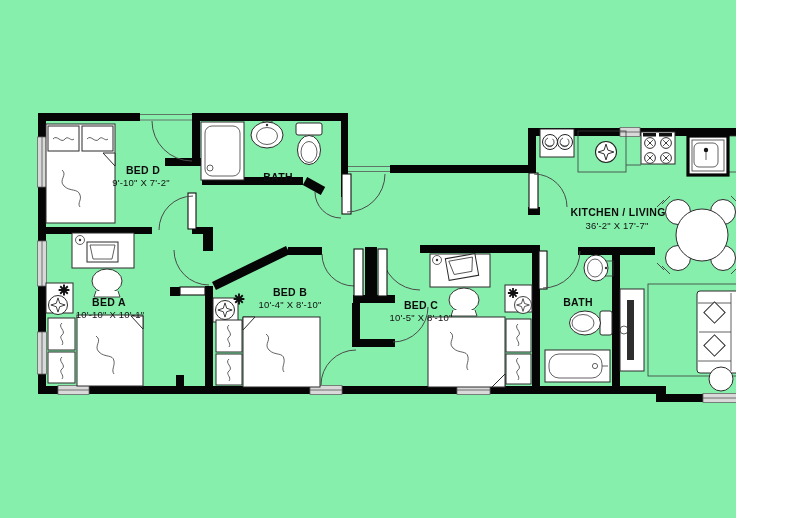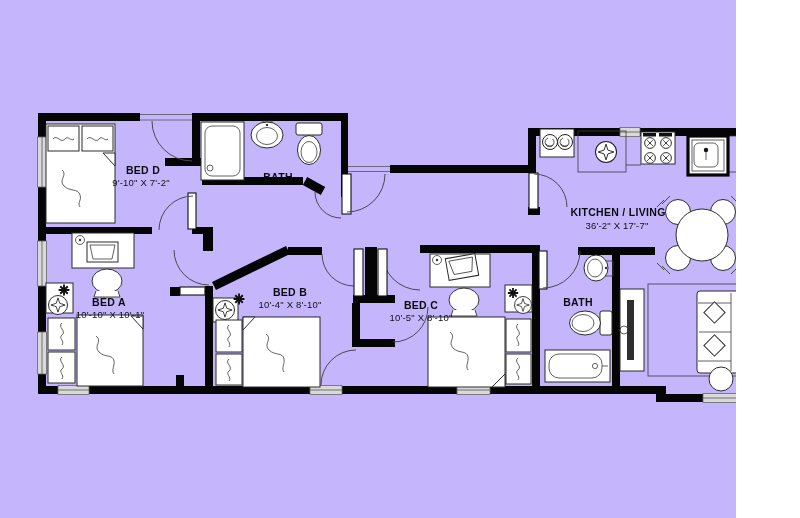--- a/index.html
+++ b/index.html
@@ -1,16 +1,16 @@
 <!DOCTYPE html>
 <html><head>
 <meta charset="utf-8">
 <style>
   html,body{margin:0;padding:0;background:#fff;}
-  .stage{position:relative;width:736px;height:518px;background:#c4b5fd;overflow:hidden;
+  .stage{position:relative;width:736px;height:518px;background:#86efac;overflow:hidden;
          font-family:"Liberation Sans", sans-serif;}
   svg{position:absolute;left:0;top:0;}
   .room-name{font-family:"Liberation Sans", sans-serif;font-weight:bold;font-size:10.5px;
              letter-spacing:.3px;fill:#0c0c0c;text-anchor:middle;}
   .room-dims{font-family:"Liberation Sans", sans-serif;font-size:9.5px;letter-spacing:.2px;
              fill:#111;text-anchor:middle;}
   .wall{fill:#050505;}
   .fur{fill:#ffffff;stroke:#2b2b2b;stroke-width:1;}
   .furthin{fill:none;stroke:#3a3a3a;stroke-width:.8;}
   .arc{fill:none;stroke:#4a4a4a;stroke-width:1;}

